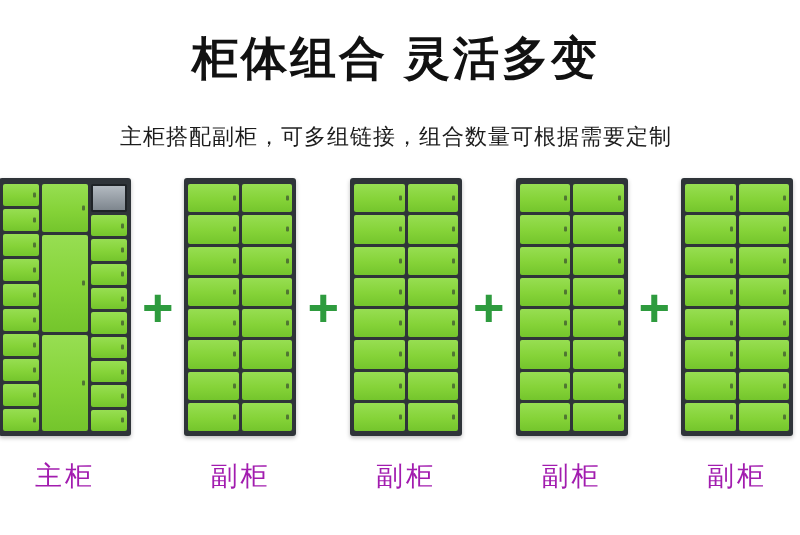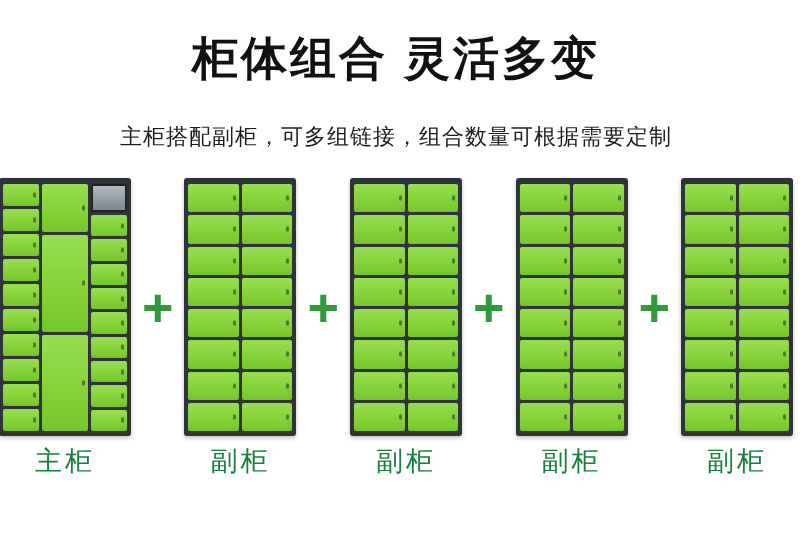--- a/index.html
+++ b/index.html
@@ -89,24 +89,24 @@
     justify-content: center;
     font-size: 54px;
     font-weight: 700;
     color: var(--plus-green, #2e9b3e);
     padding: 0 7px;
     line-height: 1;
     user-select: none;
   }
 
   .cab-label {
-    margin-top: 7px;
+    margin-top: 22px;
     font-size: 27px;
     font-weight: 500;
-    color: #15803d;
+    color: #a21caf;
     letter-spacing: 3px;
   }
 </style>
 </head>
 <body>
 
 <div class="page">
 
   <h1 class="title">柜体组合 灵活多变</h1>
   <p class="subtitle">主柜搭配副柜，可多组链接，组合数量可根据需要定制</p>

